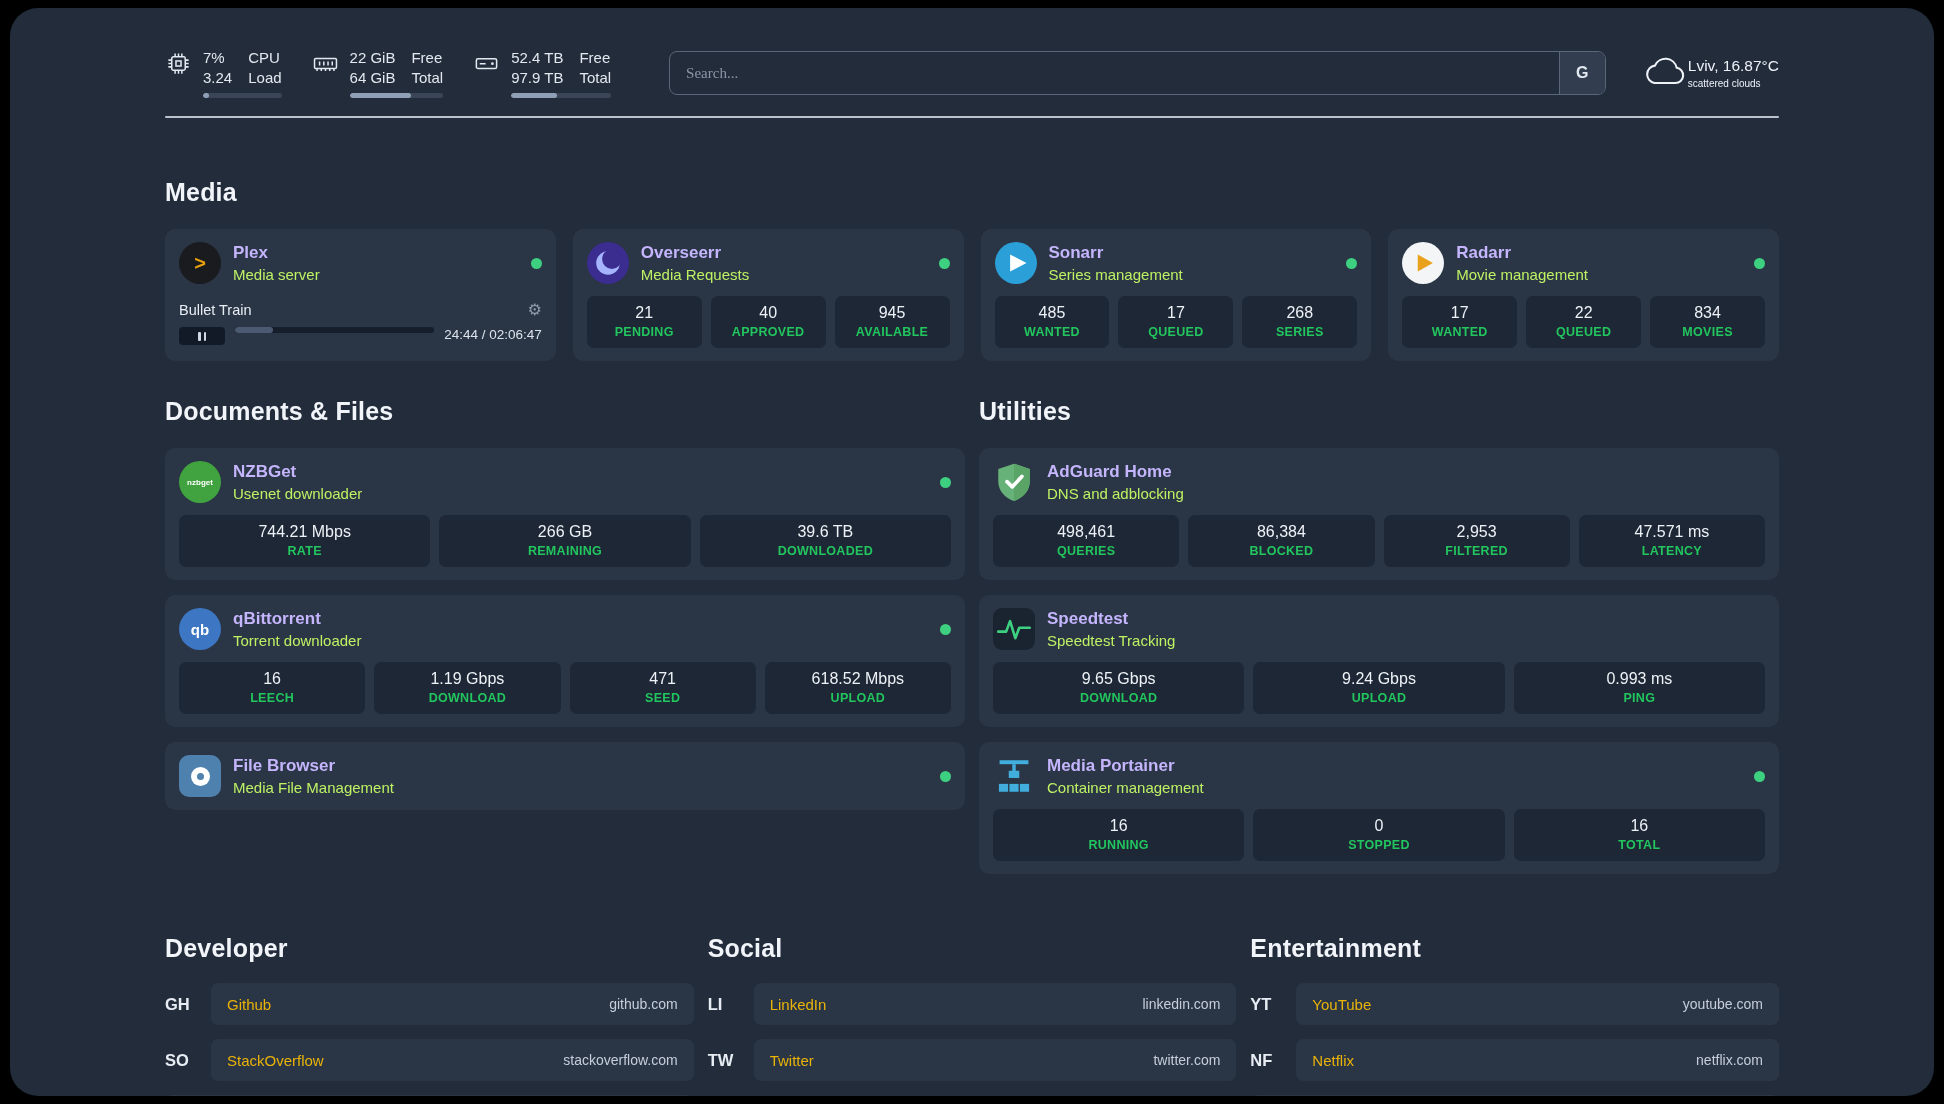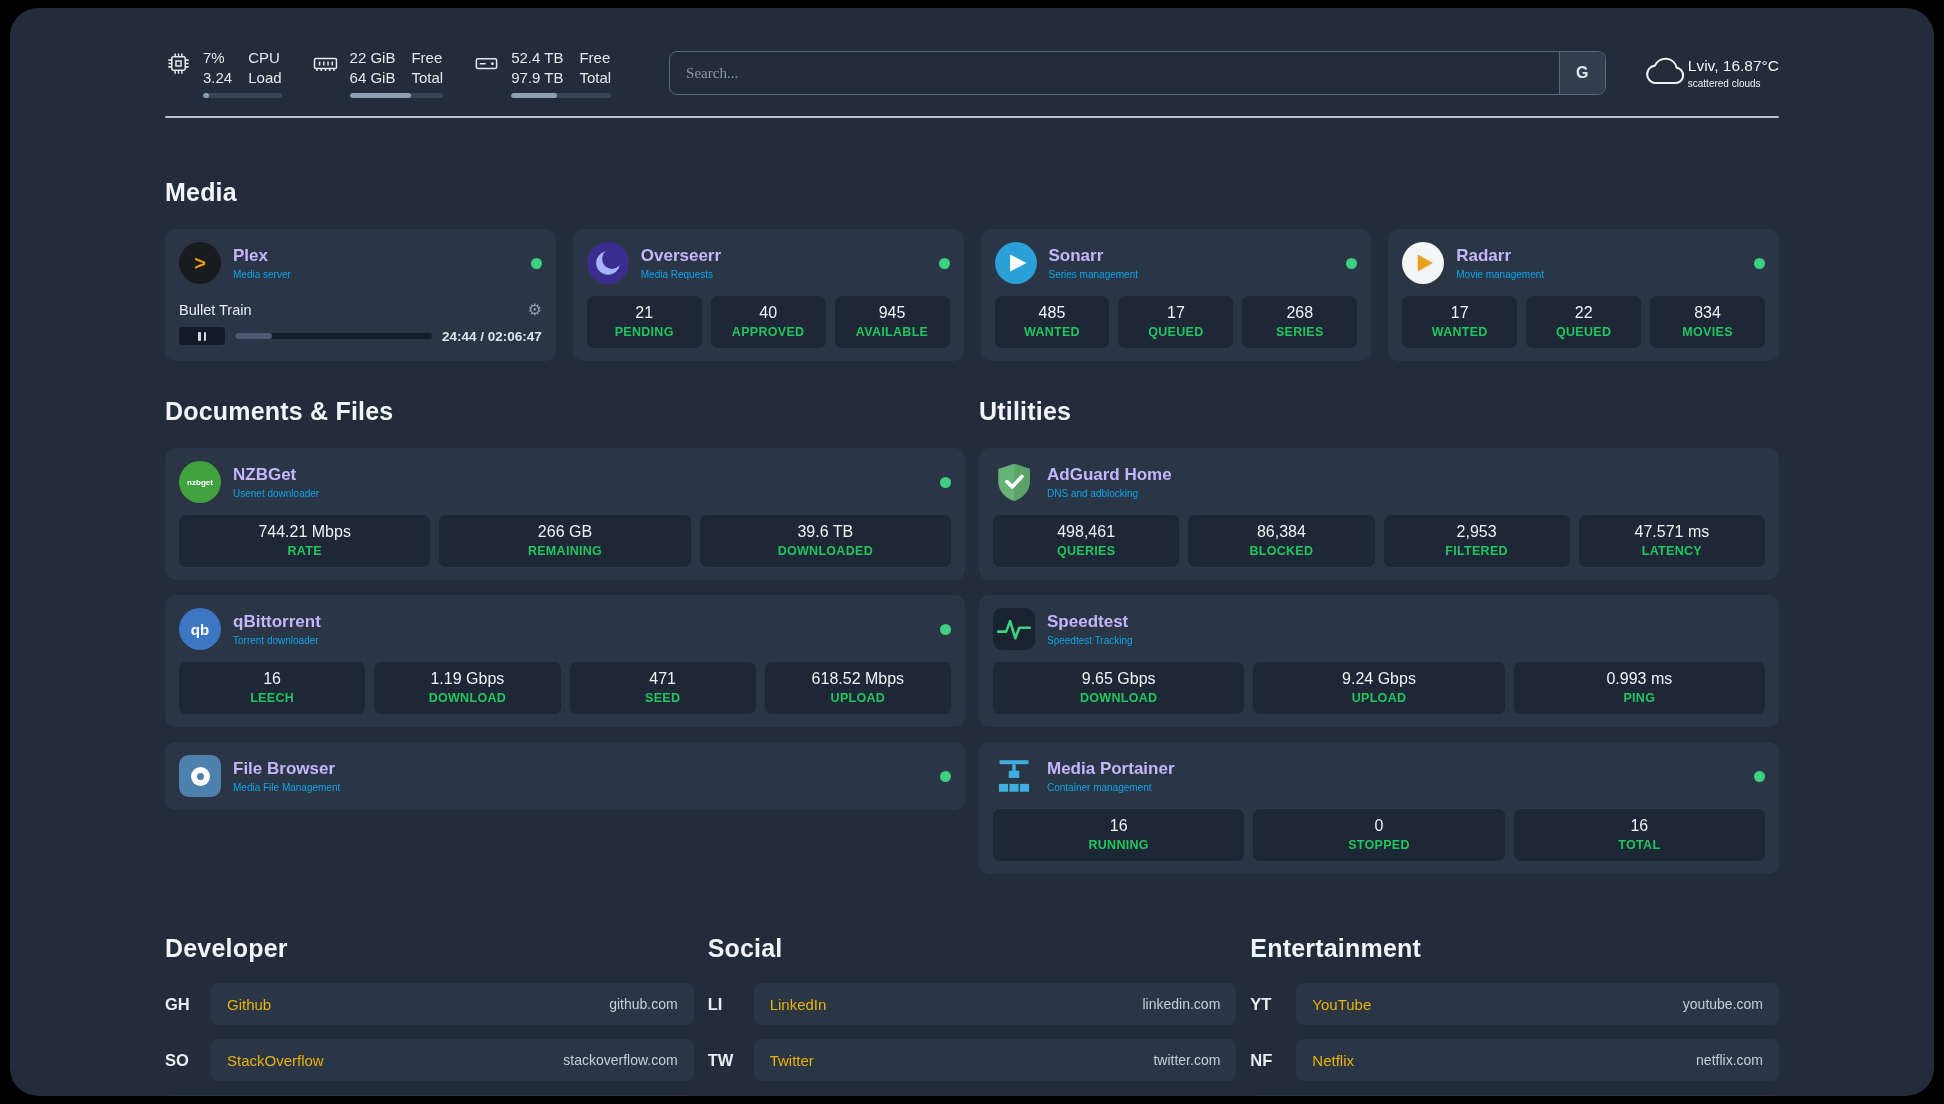--- a/index.html
+++ b/index.html
@@ -55,34 +55,34 @@
   }
   .app-icon.square { border-radius:10px; }
   .icon-plex { background:#191b1f; color:#e8a00d; font-size:20px; font-weight:800; }
   .icon-nzbget { background:#40a33f; color:#fff; font-size:8px; font-weight:700; }
   .icon-qb { background:#3d76c2; color:#fff; font-size:15px; }
   .icon-fb { background:#4e81ae; }
   .fb-disc { width:19px; height:19px; background:#fff; border-radius:50%; display:flex; align-items:center; justify-content:center; }
   .fb-disc-inner { width:7px; height:7px; background:#4e81ae; border-radius:50%; }
   .app-meta { display:flex; flex-direction:column; min-width:0; }
   .app-name { font-size:17px; font-weight:600; color:#c4b5fd; white-space:nowrap; }
-  .app-sub { font-size:10px; color:#0ea5e9; margin-top:3px; white-space:nowrap; }
+  .app-sub { font-size:15px; color:#bef264; margin-top:3px; white-space:nowrap; }
   .status-dot { width:11px; height:11px; border-radius:50%; background:#3ed081; margin-left:auto; flex-shrink:0; }
 
   .stats { display:flex; gap:9px; margin-top:12px; }
   .stat { flex:1; background:#1d2735; border-radius:7px; padding:8px 4px 9px; text-align:center; min-width:0; }
   .stat-value { font-size:16px; color:#eef2f7; white-space:nowrap; overflow:hidden; }
   .stat-label { font-size:12.5px; font-weight:700; color:#22c55e; margin-top:3px; letter-spacing:.3px; white-space:nowrap; }
 
   
   .np { margin-top:18px; }
   .np-top { display:flex; align-items:center; justify-content:space-between; }
   .np-title { font-size:14.5px; color:#e8edf3; }
   .np-gear { color:#8d98a8; font-size:16px; cursor:pointer; line-height:1; }
-  .np-ctrl { display:flex; align-items:center; gap:10px; margin-top:9px;font-weight:bold; }
+  .np-ctrl { display:flex; align-items:flex-start; gap:10px; margin-top:9px; }
   .np-pause {
     display:flex; gap:3px; align-items:center; justify-content:center;
     width:46px; height:18px; background:#121a27; border:none; border-radius:4px; cursor:pointer; flex-shrink:0;
   }
   .np-pause i { width:2.5px; height:9px; background:#d0d8e3; border-radius:1px; display:block; }
   .np-track { flex:1; height:6px; background:#161e2b; border-radius:3px; overflow:hidden; }
   .np-fill { height:100%; background:#4c5a71; border-radius:3px; }
   .np-time { font-size:13.5px; color:#dde3ec; white-space:nowrap; }
 
   .grid2 { display:grid; grid-template-columns:1fr 1fr; column-gap:14px; margin-top:36px; align-items:start; }

